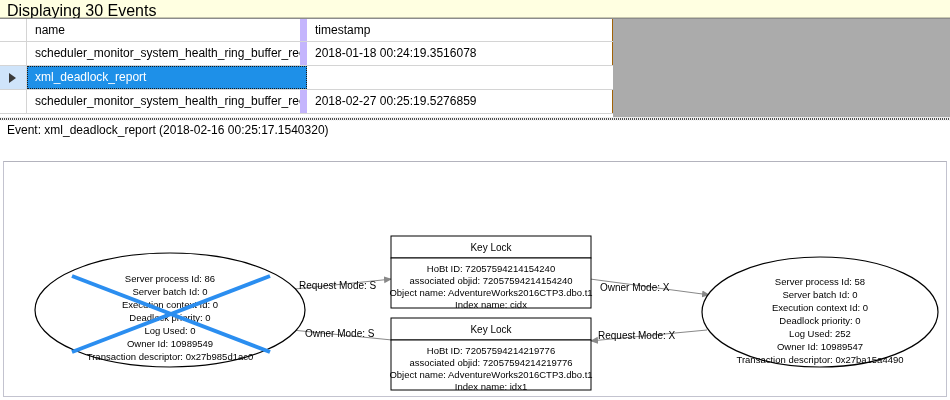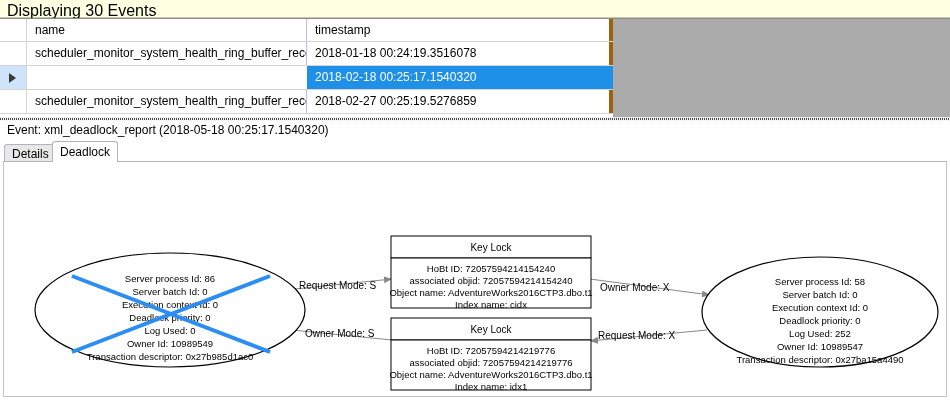--- a/index.html
+++ b/index.html
@@ -36,26 +36,26 @@
     position:relative;height:24px;width:613px;box-sizing:border-box;
     border-bottom:1px solid #d4d4d4;
   }
   .grid-row.header{height:23px;background:#fff;border-bottom:1px solid #d4d4d4;}
   .cell-sel{
     position:absolute;left:0;top:0;width:27px;height:100%;
     box-sizing:border-box;border-right:1px solid #d4d4d4;background:#fff;
   }
   .cell-name{
     position:absolute;left:27px;top:0;width:280px;height:100%;
-    box-sizing:border-box;border-right:1px solid #c4b5fd;
+    box-sizing:border-box;border-right:7px solid #c4b5fd;
     padding:4px 0 0 8px;white-space:nowrap;overflow:hidden;
   }
   .cell-ts{
     position:absolute;left:307px;top:0;width:306px;height:100%;
-    box-sizing:border-box;border-right:4px solid #a16207;
+    box-sizing:border-box;border-right:1px solid #a16207;
     padding:4px 0 0 8px;white-space:nowrap;overflow:hidden;
   }
   .grid-row.header .cell-name,.grid-row.header .cell-ts{
     padding-top:4px;color:#000;
   }
   .grid-row.selected .cell-sel{background:#cfe4fa;}
   .grid-row.selected .cell-name,
   .grid-row.selected .cell-ts{
     background:#1e90e8;color:#fff;border-right:1px solid #1e90e8;
   }
@@ -137,42 +137,38 @@
       <div class="grid-row">
         <div class="cell-sel"></div>
         <div class="cell-name">scheduler_monitor_system_health_ring_buffer_recorded</div>
         <div class="cell-ts">2018-01-18 00:24:19.3516078</div>
       </div>
 
       <div class="grid-row selected">
         <div class="cell-sel">
           <div class="tri"></div>
         </div>
-        <div class="cell-ts">2018-02-18 00:25:17.1540320</div>
+        <div class="cell-name">xml_deadlock_report</div>
       </div>
 
       <div class="grid-row">
         <div class="cell-sel"></div>
         <div class="cell-name">scheduler_monitor_system_health_ring_buffer_recorded</div>
         <div class="cell-ts">2018-02-27 00:25:19.5276859</div>
       </div>
 
     </div>
   </div>
 
   <div class="splitter"></div>
 
   <div class="event-hdr">
-    <span>Event: xml_deadlock_report (2018-05-18 00:25:17.1540320)</span>
-  </div>
-
-  <div class="tabstrip">
-    <div class="tab" id="tab-details">Details</div>
-    <div class="tab active" id="tab-deadlock">Deadlock</div>
-  </div>
+    <span>Event: xml_deadlock_report (2018-02-16 00:25:17.1540320)</span>
+  </div>
+
 
   <div class="canvas">
     <svg width="944" height="236" viewBox="0 0 944 236">
       <defs>
         <marker id="ah" markerWidth="9" markerHeight="9" refX="8" refY="4.5" orient="auto">
           <path d="M0,1 L8,4.5 L0,8 z" fill="#888"></path>
         </marker>
       </defs>
 
       <g>

